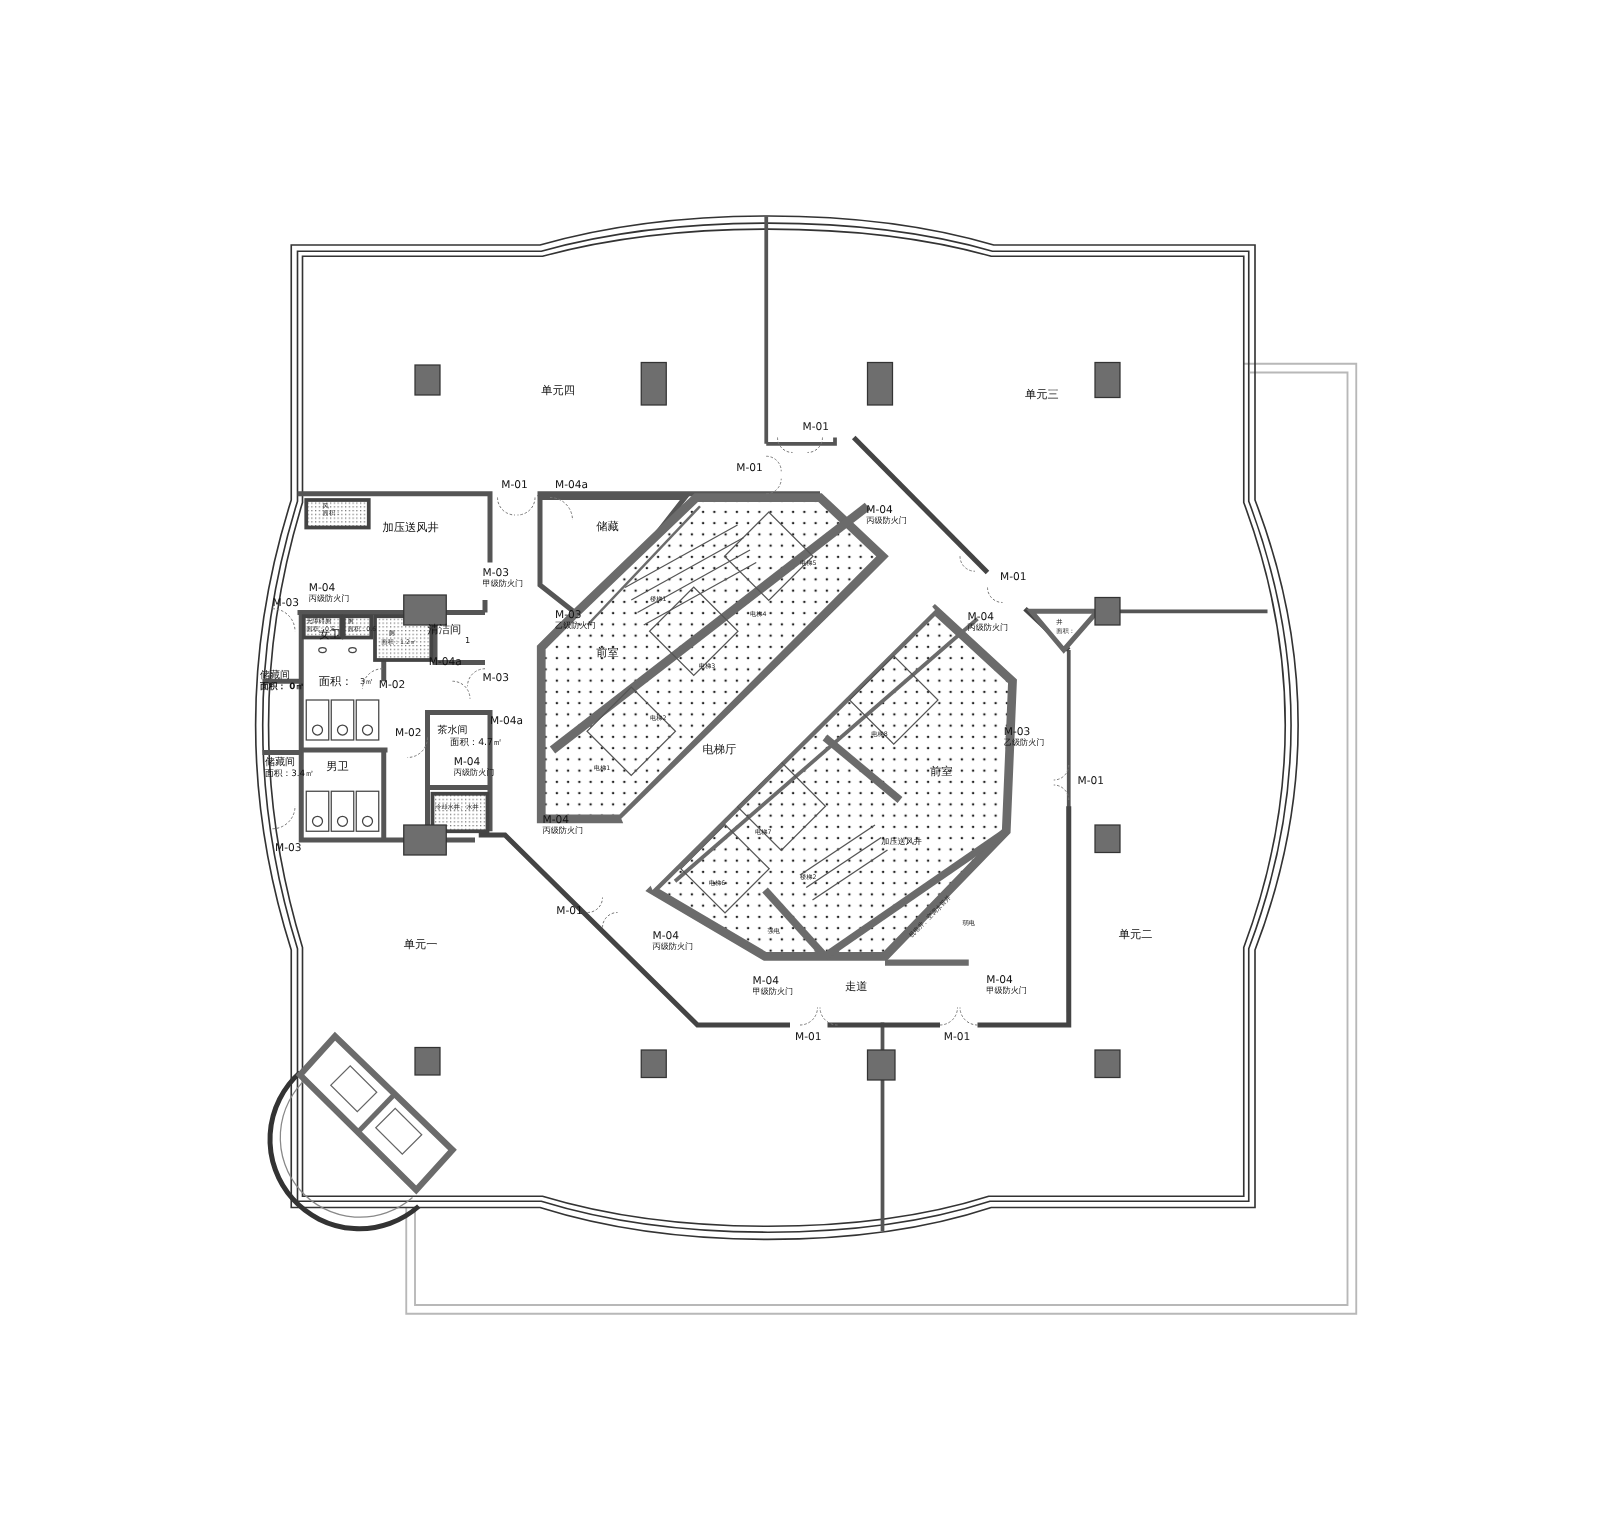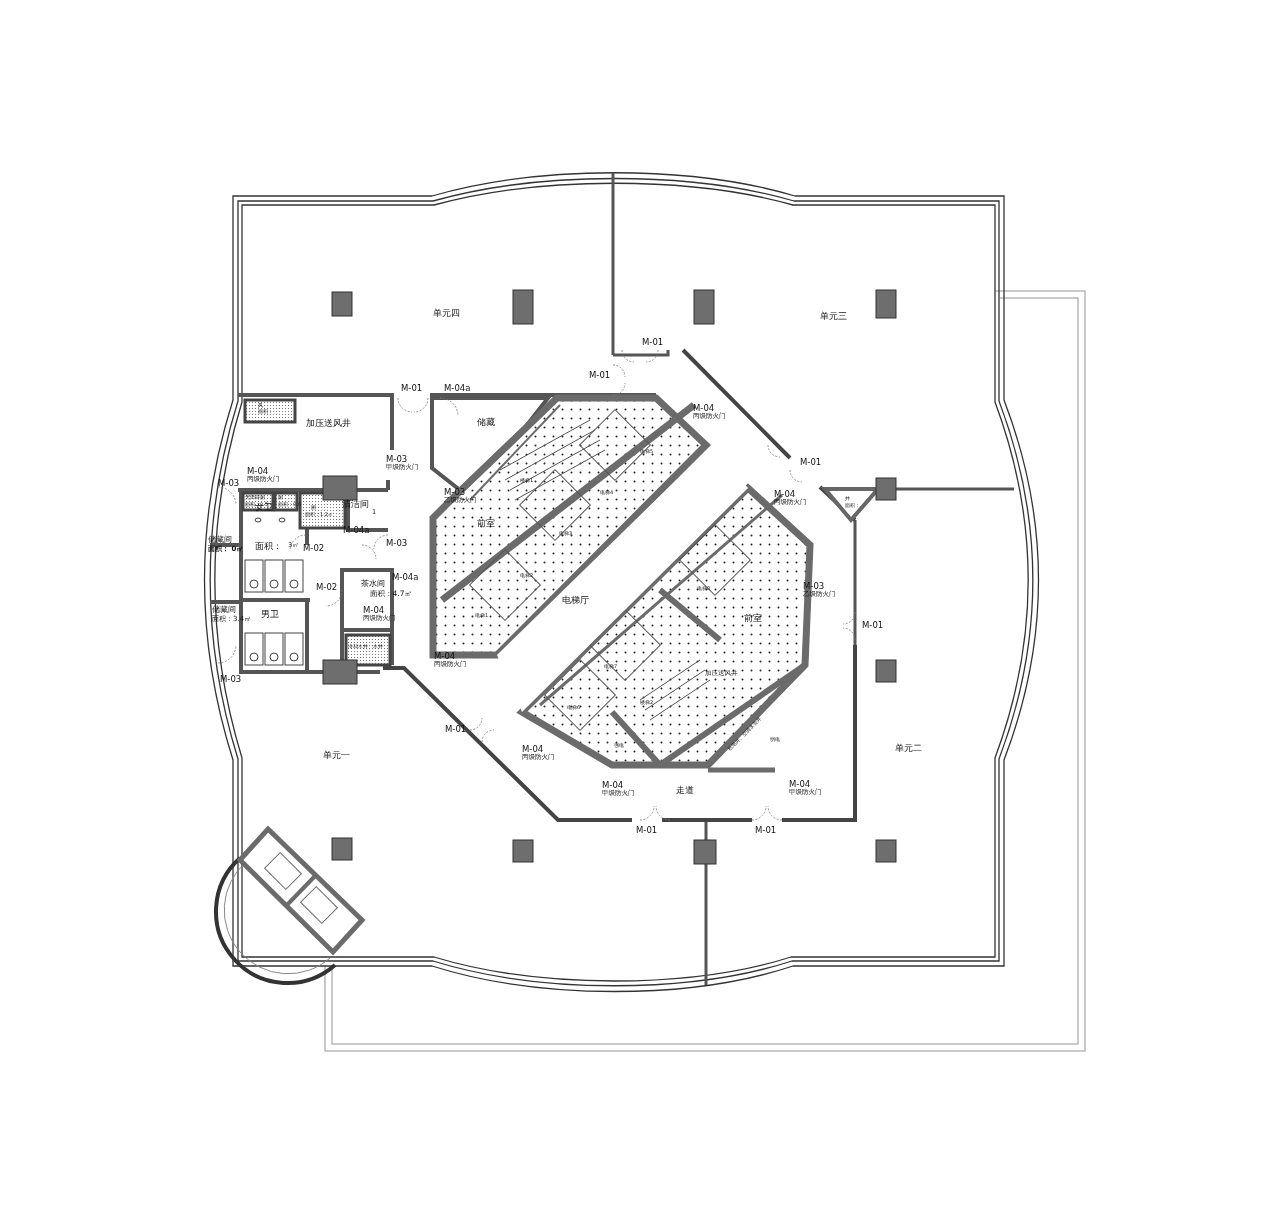--- a/index.html
+++ b/index.html
@@ -193,22 +193,22 @@
 <div class="lbl room" style="left:477px;top:418px;">储藏</div>
 <div class="lbl room" style="left:342px;top:500px;">清洁间</div>
 <div class="lbl room" style="left:255px;top:504px;font-family:Liberation Mono, monospace;">女卫</div>
 <div class="lbl room" style="left:255px;top:542px;">面积：</div>
 <div class="lbl sub" style="left:288px;top:542px;">3㎡</div>
 <div class="lbl room" style="left:261px;top:610px;">男卫</div>
 <div class="lbl sub" style="left:208px;top:536px;font-size:8px;">储藏间</div>
 <div class="lbl sub" style="left:208px;top:546px;font-size:7px;font-weight:bold;">面积：  0㎡</div>
 <div class="lbl sub" style="left:212px;top:606px;font-size:8px;">储藏间</div>
 <div class="lbl sub" style="left:212px;top:616px;font-size:7px;">面积：3.4㎡</div>
-<div class="lbl sub" style="left:350px;top:580px;font-size:8px;margin-left:11px;">茶水间</div>
-<div class="lbl sub" style="left:370px;top:590px;font-size:7.5px;">面积：4.7㎡</div>
+<div class="lbl sub" style="left:350px;top:580px;font-size:8px;">茶水间</div>
+<div class="lbl sub" style="left:340px;top:590px;font-size:7.5px;padding-left:20px;">面积：4.7㎡</div>
 <div class="lbl room" style="left:562px;top:576px;margin-top:20px;">电梯厅</div>
 <div class="lbl room" style="left:477px;top:519px;">前室</div>
 <div class="lbl room" style="left:744px;top:614px;">前室</div>
 <div class="lbl room" style="left:676px;top:786px;">走道</div>
 
 <div class="lbl tiny" style="left:258px;top:403px;">风</div>
 <div class="lbl tiny" style="left:258px;top:409px;">面积：</div>
 <div class="lbl tiny" style="left:245px;top:495px;">无障碍厕</div>
 <div class="lbl tiny" style="left:245px;top:502px;">面积：0.5</div>
 <div class="lbl tiny" style="left:278px;top:495px;">厕</div>

